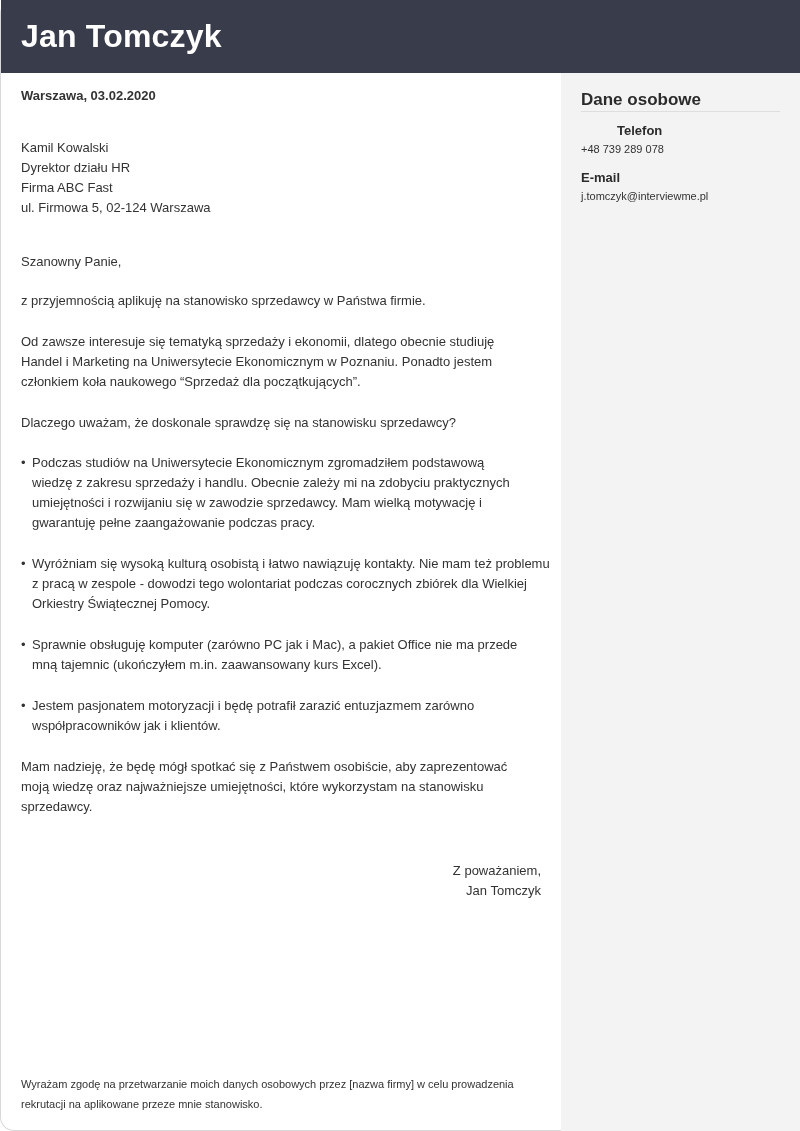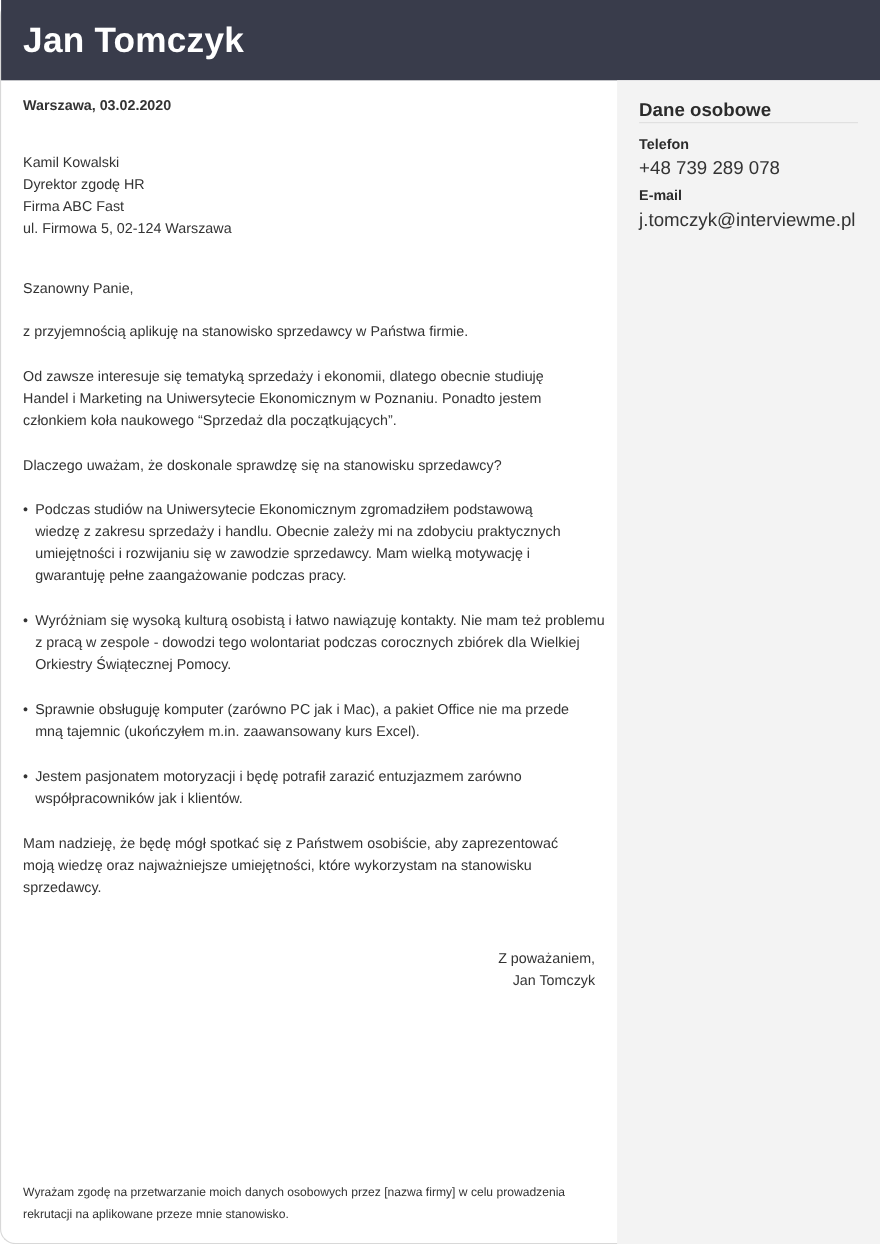--- a/index.html
+++ b/index.html
@@ -63,21 +63,21 @@
     .sidebar .label {
       position: absolute;
       left: 20px;
       font-size: 13px;
       font-weight: bold;
       color: #2b2b2b;
     }
     .sidebar .value {
       position: absolute;
       left: 20px;
-      font-size: 17px;
+      font-size: 11px;
       color: #333;
     }
     .main {
       position: absolute;
       left: 20px;
       top: 73px;
       width: 520px;
       font-size: 13px;
       line-height: 20px;
       color: #333;
@@ -116,31 +116,31 @@
 <body>
 
 <div class="page">
 
   <div class="header">
     <div class="name">Jan Tomczyk</div>
   </div>
 
   <div class="sidebar">
     <div class="title">Dane osobowe</div>
-    <div class="label" style="top:50px;">Telefon</div>
+    <div class="label" style="top:50px;margin-left:36px;">Telefon</div>
     <div class="value" style="top:70px;">+48 739 289 078</div>
     <div class="label" style="top:97px;">E-mail</div>
     <div class="value" style="top:117px;">j.tomczyk@interviewme.pl</div>
   </div>
 
   <div class="main">
     <div class="abs" style="top:13px;font-weight:bold;">Warszawa, 03.02.2020</div>
 
     <div class="abs" style="top:65px;">Kamil Kowalski</div>
-    <div class="abs" style="top:85px;">Dyrektor zgodę HR</div>
+    <div class="abs" style="top:85px;">Dyrektor działu HR</div>
     <div class="abs" style="top:105px;">Firma ABC Fast</div>
     <div class="abs" style="top:125px;">ul. Firmowa 5, 02-124 Warszawa</div>
 
     <div class="abs" style="top:179px;">Szanowny Panie,</div>
 
     <div class="abs" style="top:218px;">z przyjemnością aplikuję na stanowisko sprzedawcy w Państwa firmie.</div>
 
     <div class="para" style="top:259px; width:500px;">Od zawsze interesuje się tematyką sprzedaży i ekonomii, dlatego obecnie studiuję Handel i Marketing na Uniwersytecie Ekonomicznym w Poznaniu. Ponadto jestem członkiem koła naukowego “Sprzedaż dla początkujących”.</div>
 
     <div class="abs" style="top:340px;">Dlaczego uważam, że doskonale sprawdzę się na stanowisku sprzedawcy?</div>

